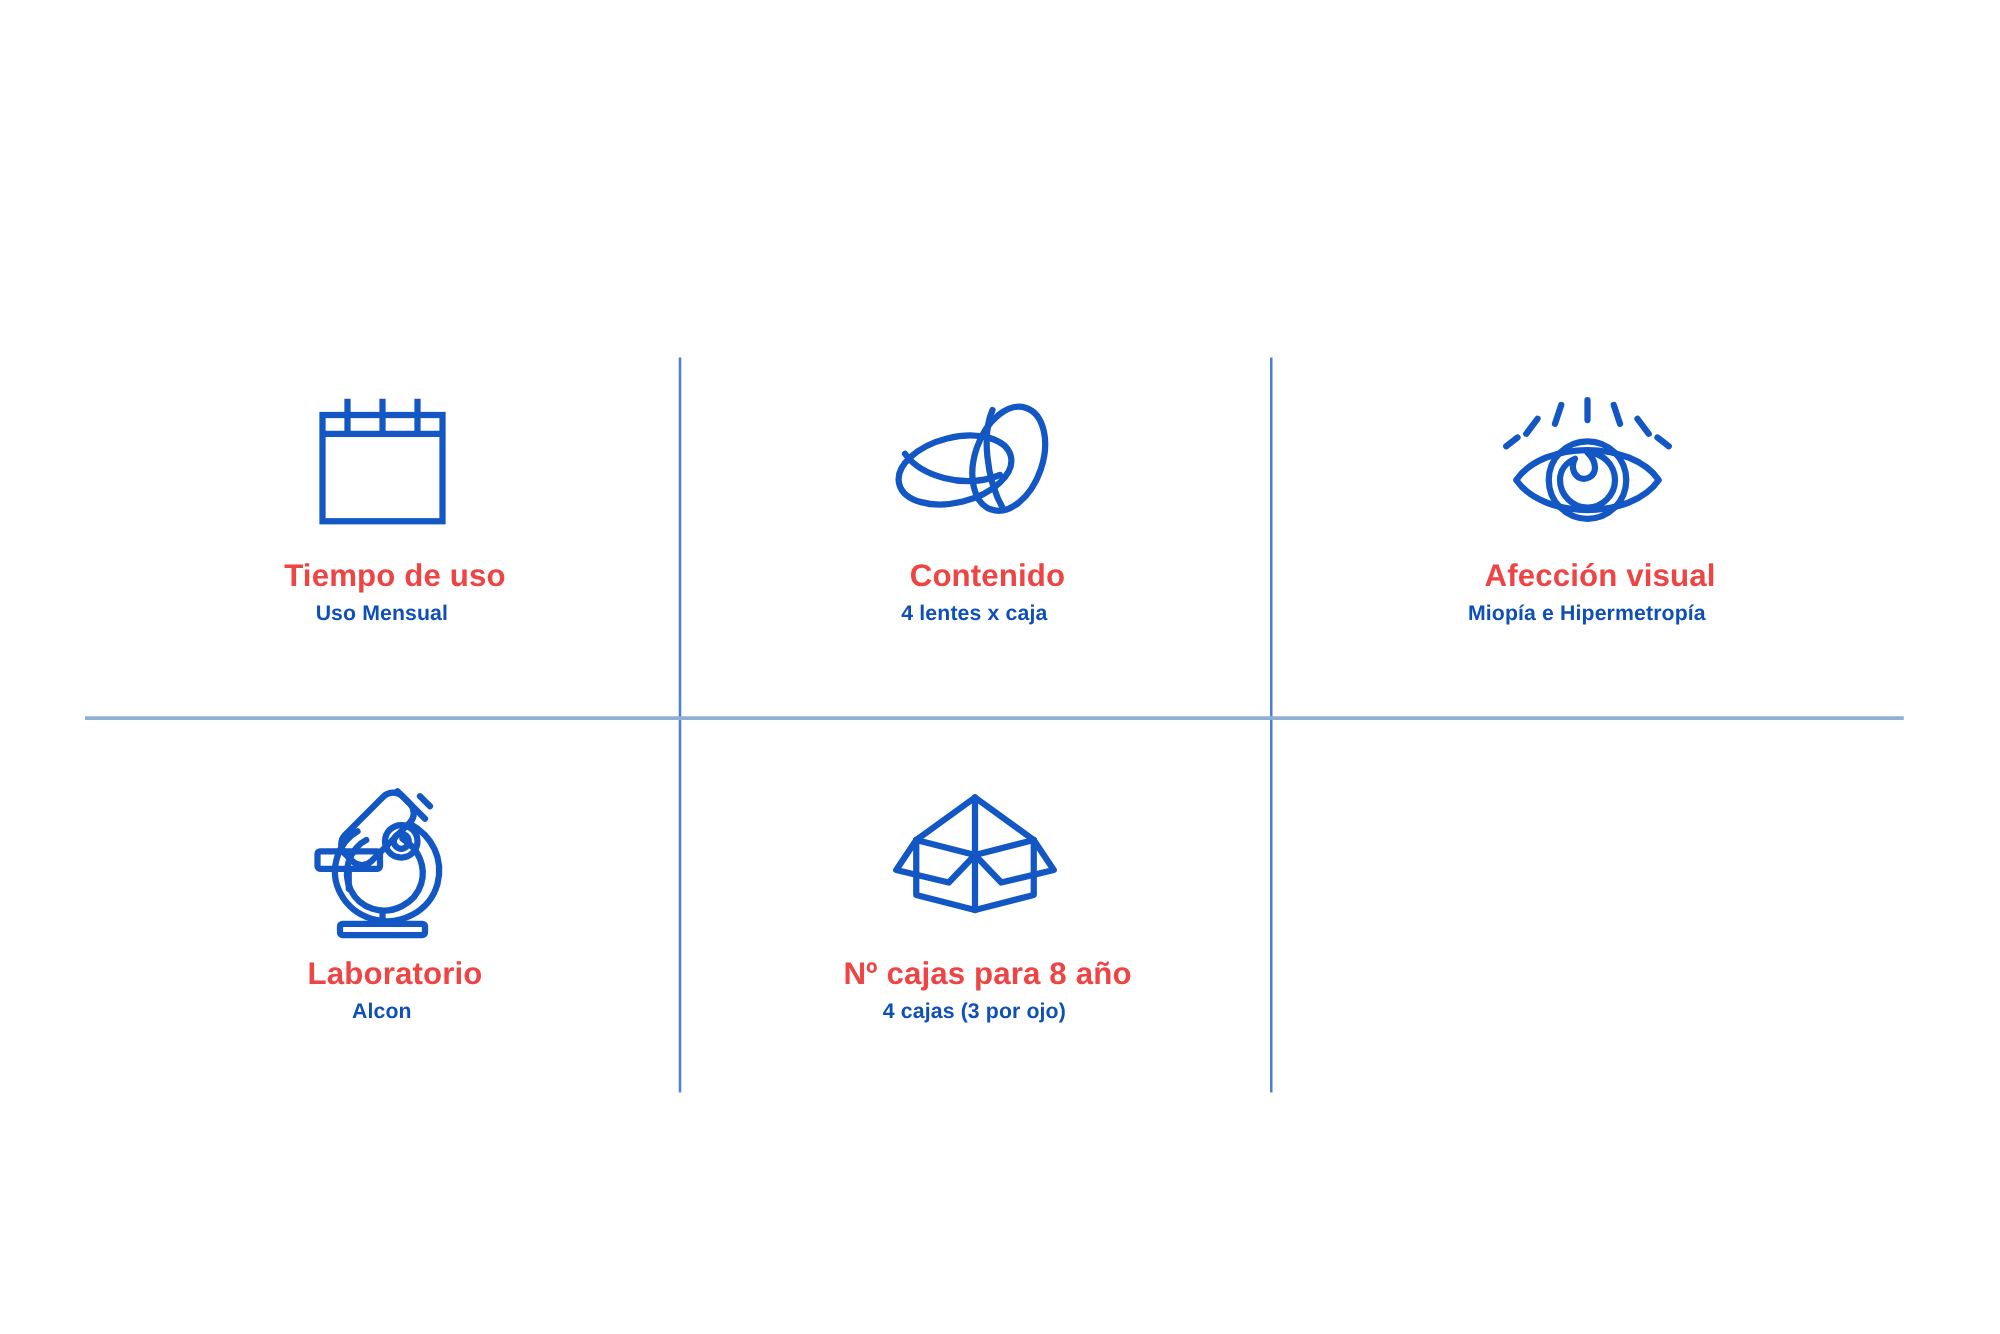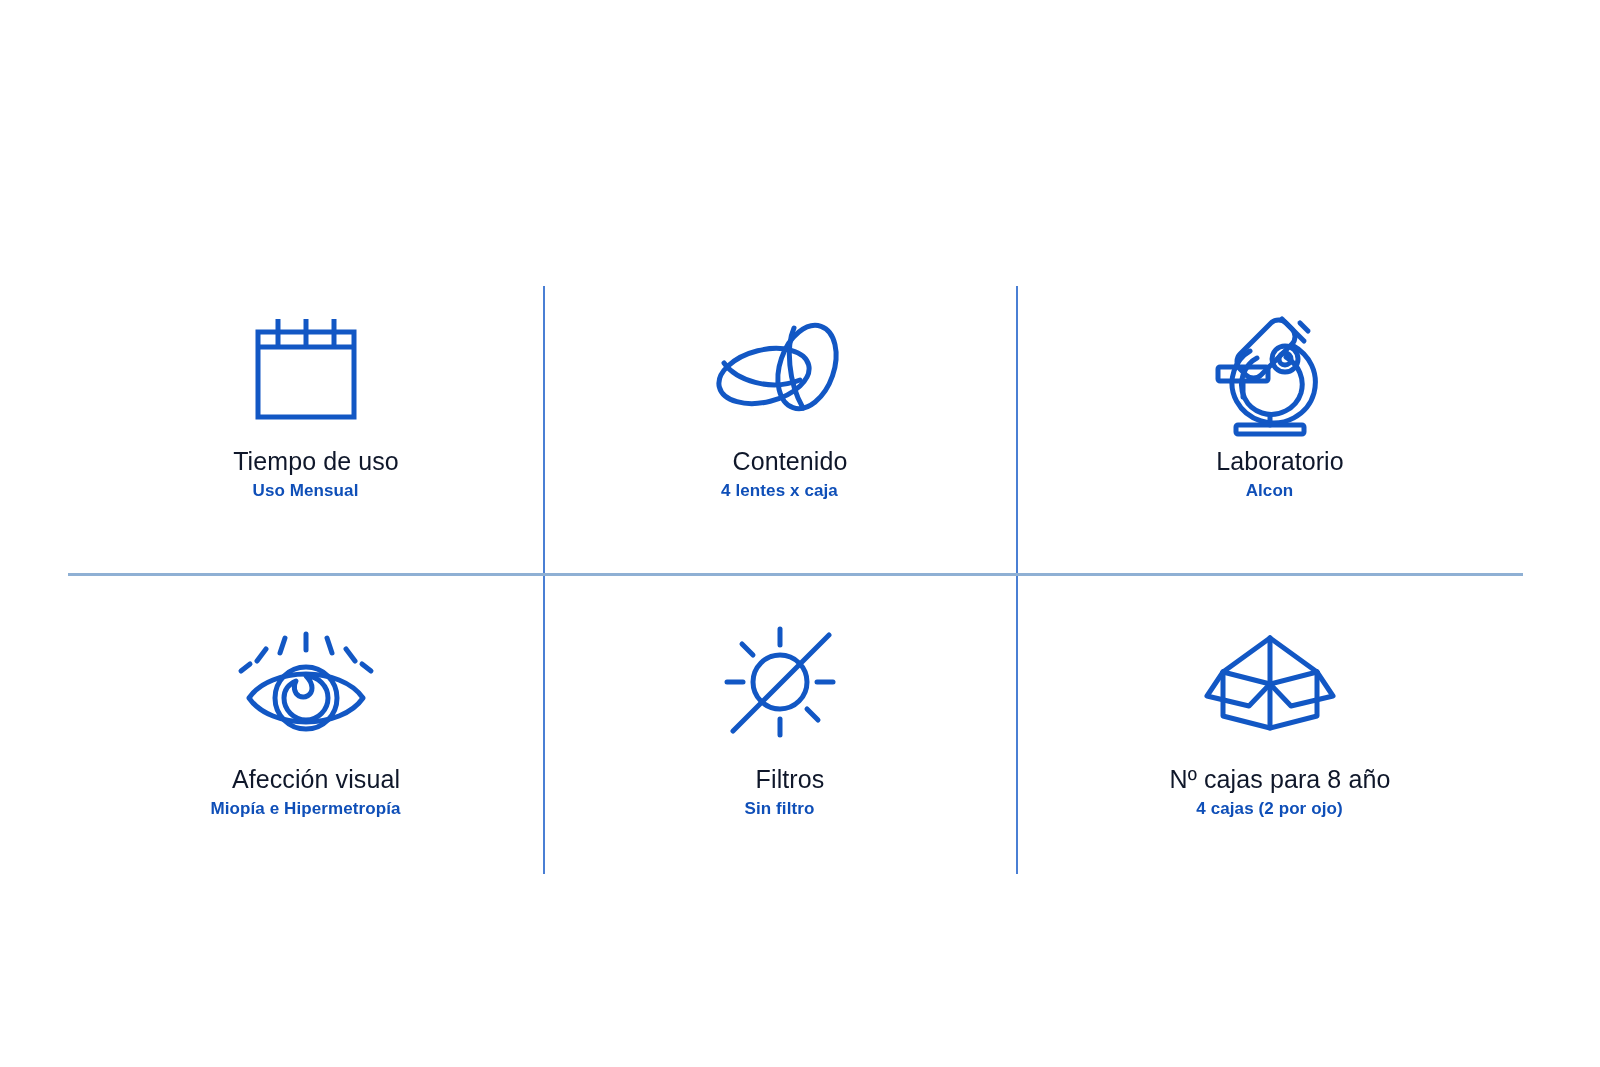--- a/index.html
+++ b/index.html
@@ -74,22 +74,22 @@
     align-items: center;
     justify-content: center;
     margin-bottom: 18px;
   }
   .grid .cell:nth-child(n+4) .icon-wrap { margin-bottom: 22px; }
 
   .icon-wrap svg { display: block; overflow: visible; }
 
   .cell-label {
     font-size: 25px;
-    font-weight: 400;
-    color: #0f172a;
+    font-weight: 700;
+    color: #ef4444;
     line-height: 1.22;
     letter-spacing: 0.1px;
     white-space: nowrap;
     margin-left: 21px;
   }
 
   .cell-value {
     font-size: 17px;
     font-weight: 700;
     color: #0f4fb8;
@@ -134,49 +134,20 @@
           <ellipse cx="93" cy="49" rx="27" ry="43" transform="rotate(19 93 49)"></ellipse>
           <path d="M80 10 C 72 28, 74 64, 89 90"></path>
         </svg>
       </div>
       <div class="cell-label">Contenido</div>
       <div class="cell-value">4 lentes x caja</div>
     </div>
 
     <div class="cell">
       <div class="icon-wrap">
-        <svg width="108" height="134" viewBox="0 0 108 134" fill="none" stroke="#1257c4" stroke-width="5" stroke-linecap="round" stroke-linejoin="round">
-
-          <path d="M76 44 C 94 54, 103 72, 98 92 C 92 114, 68 127, 45 120
-                   C 23 113, 11 91, 18 70 C 21 61, 27 54, 34 50"></path>
-          <path d="M70 56 C 83 64, 89 78, 85 92 C 80 108, 62 117, 46 112
-                   C 30 107, 22 90, 27 74 C 30 66, 35 60, 41 57"></path>
-
-          <path d="M24 53 L 55 22 C 59 18, 66 18, 70 22 L 76 28 C 80 32, 80 39, 76 43
-                   L 45 74 C 41 78, 34 78, 30 74 L 24 68 C 20 64, 20 57, 24 53 Z"></path>
-
-          <line x1="66" y1="18" x2="88" y2="40"></line>
-          <line x1="84" y1="22" x2="92" y2="30"></line>
-
-          <circle cx="69" cy="58" r="13"></circle>
-          <circle cx="69" cy="58" r="6"></circle>
-
-          <rect x="2" y="66" width="50" height="14" rx="2"></rect>
-          <line x1="27" y1="80" x2="27" y2="96"></line>
-
-          <line x1="54" y1="114" x2="54" y2="124"></line>
-          <rect x="20" y="124" width="68" height="9" rx="2"></rect>
-        </svg>
-      </div>
-      <div class="cell-label">Laboratorio</div>
-      <div class="cell-value">Alcon</div>
-    </div>
-
-    <div class="cell">
-      <div class="icon-wrap">
         <svg width="130" height="104" viewBox="0 0 130 104" fill="none" stroke="#1257c4" stroke-width="5" stroke-linecap="round" stroke-linejoin="round">
 
           <line x1="65" y1="4" x2="65" y2="20"></line>
           <line x1="44" y1="8" x2="39" y2="23"></line>
           <line x1="86" y1="8" x2="91" y2="23"></line>
           <line x1="25" y1="19" x2="16" y2="31"></line>
           <line x1="105" y1="19" x2="114" y2="31"></line>
           <line x1="9" y1="34" x2="0" y2="41"></line>
           <line x1="121" y1="34" x2="130" y2="41"></line>
 
@@ -188,54 +159,64 @@
                    C 43 60, 48 54, 55 51 C 52 56, 53 63, 58 66 C 64 69, 71 65, 71 58
                    C 71 53, 68 49, 65 46 Z"></path>
         </svg>
       </div>
       <div class="cell-label">Afección visual</div>
       <div class="cell-value">Miopía e Hipermetropía</div>
     </div>
 
     <div class="cell">
       <div class="icon-wrap">
-        <svg width="110" height="110" viewBox="0 0 110 110" fill="none" stroke="#1257c4" stroke-width="5" stroke-linecap="round">
-
-          <line x1="55" y1="2" x2="55" y2="18"></line>
-          <line x1="55" y1="92" x2="55" y2="108"></line>
-          <line x1="2" y1="55" x2="18" y2="55"></line>
-          <line x1="92" y1="55" x2="108" y2="55"></line>
-          <line x1="17" y1="17" x2="28" y2="28"></line>
-          <line x1="82" y1="82" x2="93" y2="93"></line>
-
-          <circle cx="55" cy="55" r="27"></circle>
-
-          <line x1="8" y1="104" x2="104" y2="8"></line>
-        </svg>
-      </div>
-      <div class="cell-label">Filtros</div>
-      <div class="cell-value">Sin filtro</div>
-    </div>
+        <svg width="108" height="134" viewBox="0 0 108 134" fill="none" stroke="#1257c4" stroke-width="5" stroke-linecap="round" stroke-linejoin="round">
+
+          <path d="M76 44 C 94 54, 103 72, 98 92 C 92 114, 68 127, 45 120
+                   C 23 113, 11 91, 18 70 C 21 61, 27 54, 34 50"></path>
+          <path d="M70 56 C 83 64, 89 78, 85 92 C 80 108, 62 117, 46 112
+                   C 30 107, 22 90, 27 74 C 30 66, 35 60, 41 57"></path>
+
+          <path d="M24 53 L 55 22 C 59 18, 66 18, 70 22 L 76 28 C 80 32, 80 39, 76 43
+                   L 45 74 C 41 78, 34 78, 30 74 L 24 68 C 20 64, 20 57, 24 53 Z"></path>
+
+          <line x1="66" y1="18" x2="88" y2="40"></line>
+          <line x1="84" y1="22" x2="92" y2="30"></line>
+
+          <circle cx="69" cy="58" r="13"></circle>
+          <circle cx="69" cy="58" r="6"></circle>
+
+          <rect x="2" y="66" width="50" height="14" rx="2"></rect>
+          <line x1="27" y1="80" x2="27" y2="96"></line>
+
+          <line x1="54" y1="114" x2="54" y2="124"></line>
+          <rect x="20" y="124" width="68" height="9" rx="2"></rect>
+        </svg>
+      </div>
+      <div class="cell-label">Laboratorio</div>
+      <div class="cell-value">Alcon</div>
+    </div>
+
 
     <div class="cell">
       <div class="icon-wrap">
         <svg width="130" height="96" viewBox="0 0 130 96" fill="none" stroke="#1257c4" stroke-width="5" stroke-linecap="round" stroke-linejoin="round">
 
           <path d="M18 38 L 18 82 L 65 94 L 112 82 L 112 38"></path>
 
           <path d="M18 38 L 65 50 L 112 38"></path>
           <path d="M65 4 L 18 38"></path>
           <path d="M65 4 L 112 38"></path>
 
           <path d="M18 38 L 2 62 L 44 72 L 65 50"></path>
 
           <path d="M112 38 L 128 62 L 86 72 L 65 50"></path>
 
           <line x1="65" y1="50" x2="65" y2="94"></line>
           <line x1="65" y1="4" x2="65" y2="50"></line>
         </svg>
       </div>
       <div class="cell-label">Nº cajas para 8 año</div>
-      <div class="cell-value">4 cajas (2 por ojo)</div>
+      <div class="cell-value">4 cajas (3 por ojo)</div>
     </div>
 
   </div>
 </div>
 
 </body></html>

